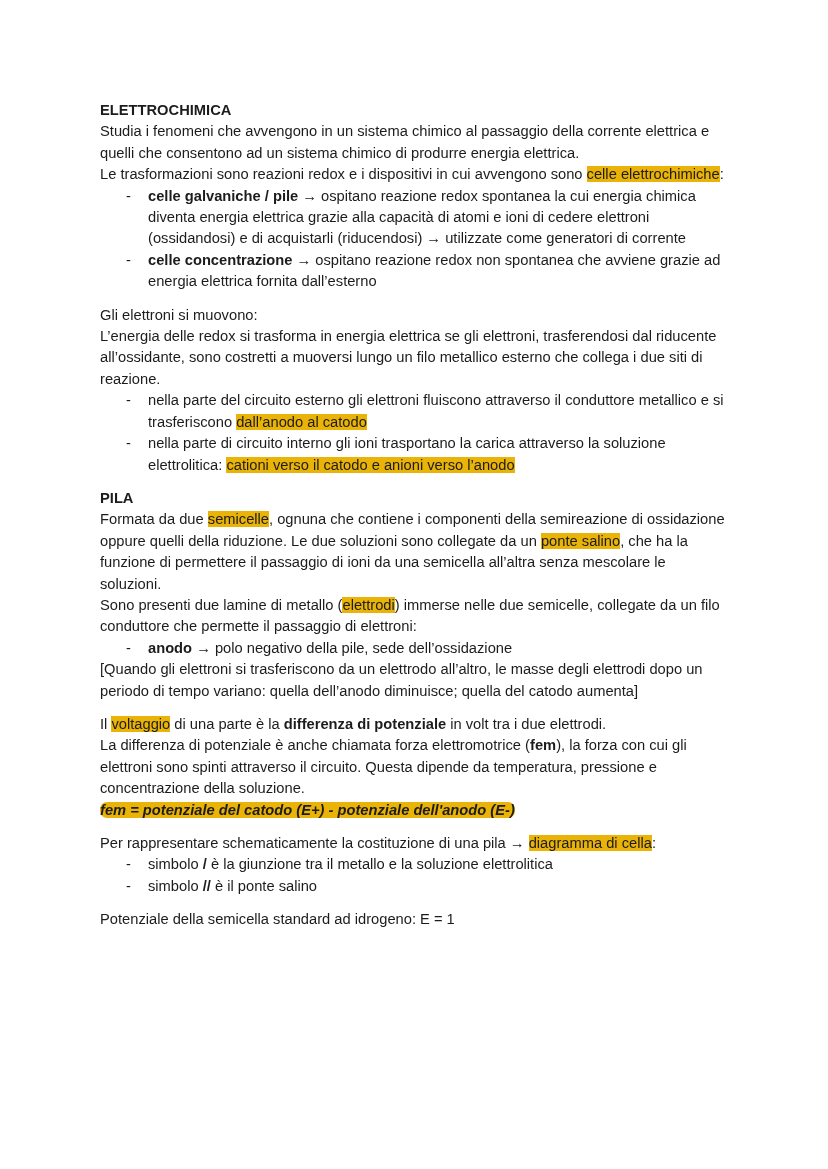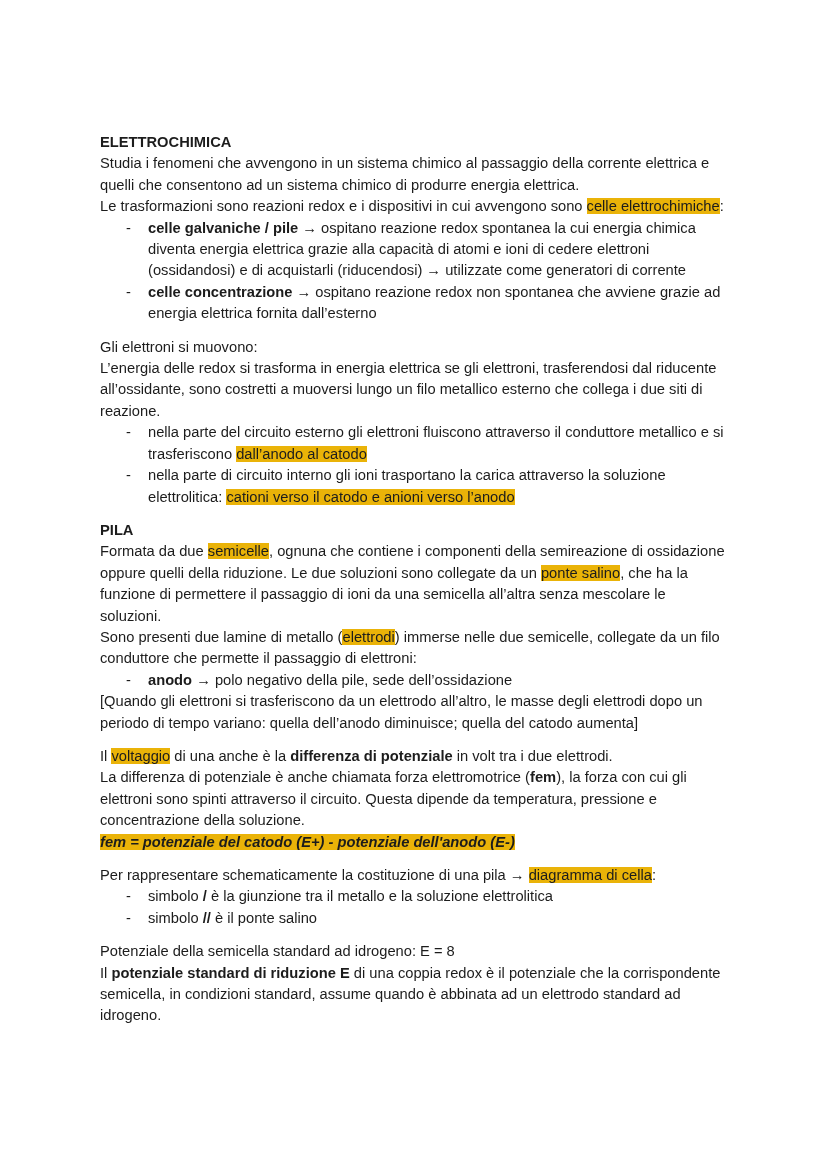--- a/index.html
+++ b/index.html
@@ -16,40 +16,39 @@
   .page {
     width: 828px;
     height: 1169px;
     background: #ffffff;
     box-sizing: border-box;
   }
   .doc-body {
     padding: 100px 97px 0 100px;
     width: 631px;
     box-sizing: content-box;
-    margin-top: 32px;
   }
   .para, .heading, .bullet {
     margin: 0;
     white-space: pre-wrap;
   }
   .heading { font-weight: bold; }
   .bullet {
     position: relative;
     padding-left: 48px;
     box-sizing: border-box;
   }
   .bullet .dash {
     position: absolute;
     left: 26px;
     top: 0;
   }
   .spacer { height: 12px; }
   .b { font-weight: bold; }
-  .i { font-style: italic; }
+  .i { font-style: italic; border-radius: 7px; }
   .hl { background-color: #eab308; }
 </style>
 </head>
 <body>
 
 <div class="page">
   <div class="doc-body">
       <div class="heading"><span class="b">ELETTROCHIMICA</span></div>
       <div class="para"><span>Studia i fenomeni che avvengono in un sistema chimico al passaggio della corrente elettrica e quelli che consentono ad un sistema chimico di produrre energia elettrica.</span></div>
       <div class="para"><span>Le trasformazioni sono reazioni redox e i dispositivi in cui avvengono sono </span><span class="hl">celle elettrochimiche</span><span>:</span></div>
@@ -61,24 +60,23 @@
       <div class="bullet"><span class="dash">-</span><span><span>nella parte del circuito esterno gli elettroni fluiscono attraverso il conduttore metallico e si trasferiscono </span><span class="hl">dall’anodo al catodo</span></span></div>
       <div class="bullet"><span class="dash">-</span><span><span>nella parte di circuito interno gli ioni trasportano la carica attraverso la soluzione elettrolitica: </span><span class="hl">cationi verso il catodo e anioni verso l’anodo</span></span></div>
       <div class="spacer"></div>
       <div class="heading"><span class="b">PILA</span></div>
       <div class="para"><span>Formata da due </span><span class="hl">semicelle</span><span>, ognuna che contiene i componenti della semireazione di ossidazione oppure quelli della riduzione. Le due soluzioni sono collegate da un </span><span class="hl">ponte salino</span><span>, che ha la funzione di permettere il passaggio di ioni da una semicella all’altra senza mescolare le soluzioni.</span></div>
       <div class="para"><span>Sono presenti due lamine di metallo (</span><span class="hl">elettrodi</span><span>) immerse nelle due semicelle, collegate da un filo conduttore che permette il passaggio di elettroni:</span></div>
       <div class="bullet"><span class="dash">-</span><span><span class="b">anodo</span><span> → polo negativo della pile, sede dell’ossidazione</span></span></div>
       <div class="bullet"><span class="dash">-</span></div>
       <div class="para"><span>[Quando gli elettroni si trasferiscono da un elettrodo all’altro, le masse degli elettrodi dopo un periodo di tempo variano: quella dell’anodo diminuisce; quella del catodo aumenta]</span></div>
       <div class="spacer"></div>
-      <div class="para"><span>Il </span><span class="hl">voltaggio</span><span> di una anche è la </span><span class="b">differenza di potenziale</span><span> in volt tra i due elettrodi.</span></div>
+      <div class="para"><span>Il </span><span class="hl">voltaggio</span><span> di una parte è la </span><span class="b">differenza di potenziale</span><span> in volt tra i due elettrodi.</span></div>
       <div class="para"><span>La differenza di potenziale è anche chiamata forza elettromotrice (</span><span class="b">fem</span><span>), la forza con cui gli elettroni sono spinti attraverso il circuito. Questa dipende da temperatura, pressione e concentrazione della soluzione.</span></div>
       <div class="para"><span class="b i hl">fem = potenziale del catodo (E+) - potenziale dell'anodo (E-)</span></div>
       <div class="spacer"></div>
       <div class="para"><span>Per rappresentare schematicamente la costituzione di una pila → </span><span class="hl">diagramma di cella</span><span>:</span></div>
       <div class="bullet"><span class="dash">-</span><span><span>simbolo </span><span class="b">/</span><span> è la giunzione tra il metallo e la soluzione elettrolitica</span></span></div>
       <div class="bullet"><span class="dash">-</span><span><span>simbolo </span><span class="b">//</span><span> è il ponte salino</span></span></div>
       <div class="spacer"></div>
-      <div class="para"><span>Potenziale della semicella standard ad idrogeno: E = 8</span></div>
-      <div class="para"><span>Il </span><span class="b">potenziale standard di riduzione E</span><span> di una coppia redox è il potenziale che la corrispondente semicella, in condizioni standard, assume quando è abbinata ad un elettrodo standard ad idrogeno.</span></div>
+      <div class="para"><span>Potenziale della semicella standard ad idrogeno: E = 1</span></div>
     </div>
 </div>
 
 </body></html>

